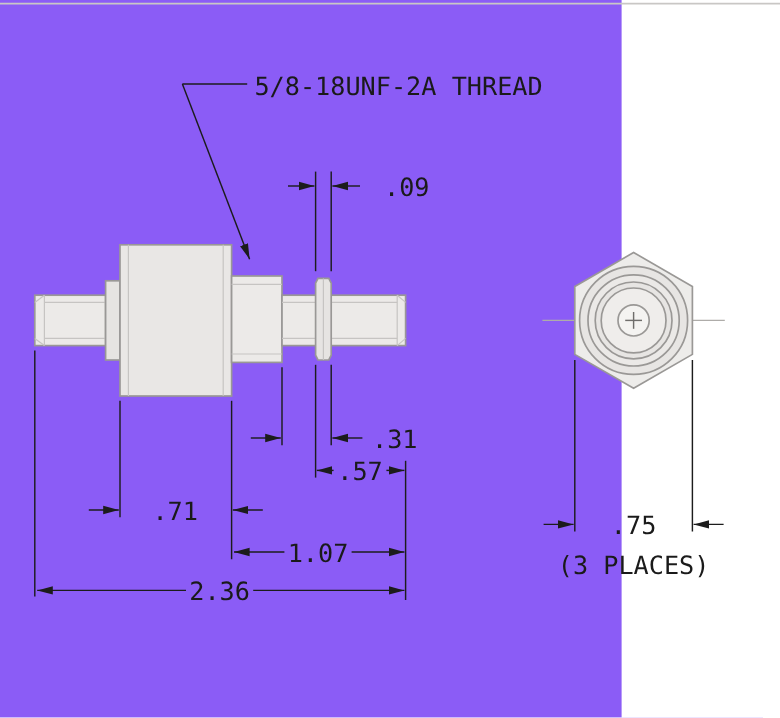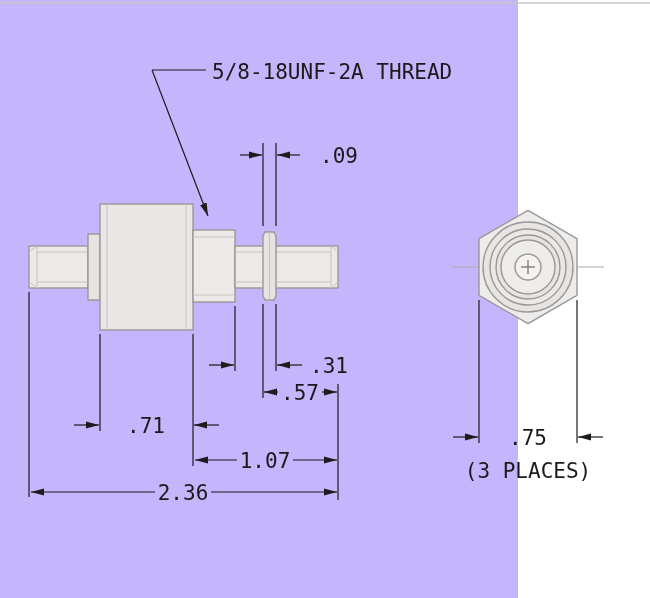--- a/index.html
+++ b/index.html
@@ -8,21 +8,21 @@
     width: 650px;
     height: 598px;
     background: #ffffff;
     overflow: hidden;
     font-family: "DejaVu Sans Mono", "Liberation Mono", monospace;
   }
   .stage {
     position: relative;
     width: 518px;
     height: 598px;
-    background: #c4b5fd;
+    background: #8b5cf6;
   }
   svg { display: block; }
   text {
     fill: #1a1a1a;
     font-family: "DejaVu Sans Mono", "Liberation Mono", monospace;
     font-size: 21px;
   }
   .part { stroke: #9a9896; stroke-width: 1.4; }
   .part-detail { stroke: #c6c4c2; stroke-width: 1; fill: none; }
   .dim { stroke: #1c1c1c; stroke-width: 1.2; fill: none; }

